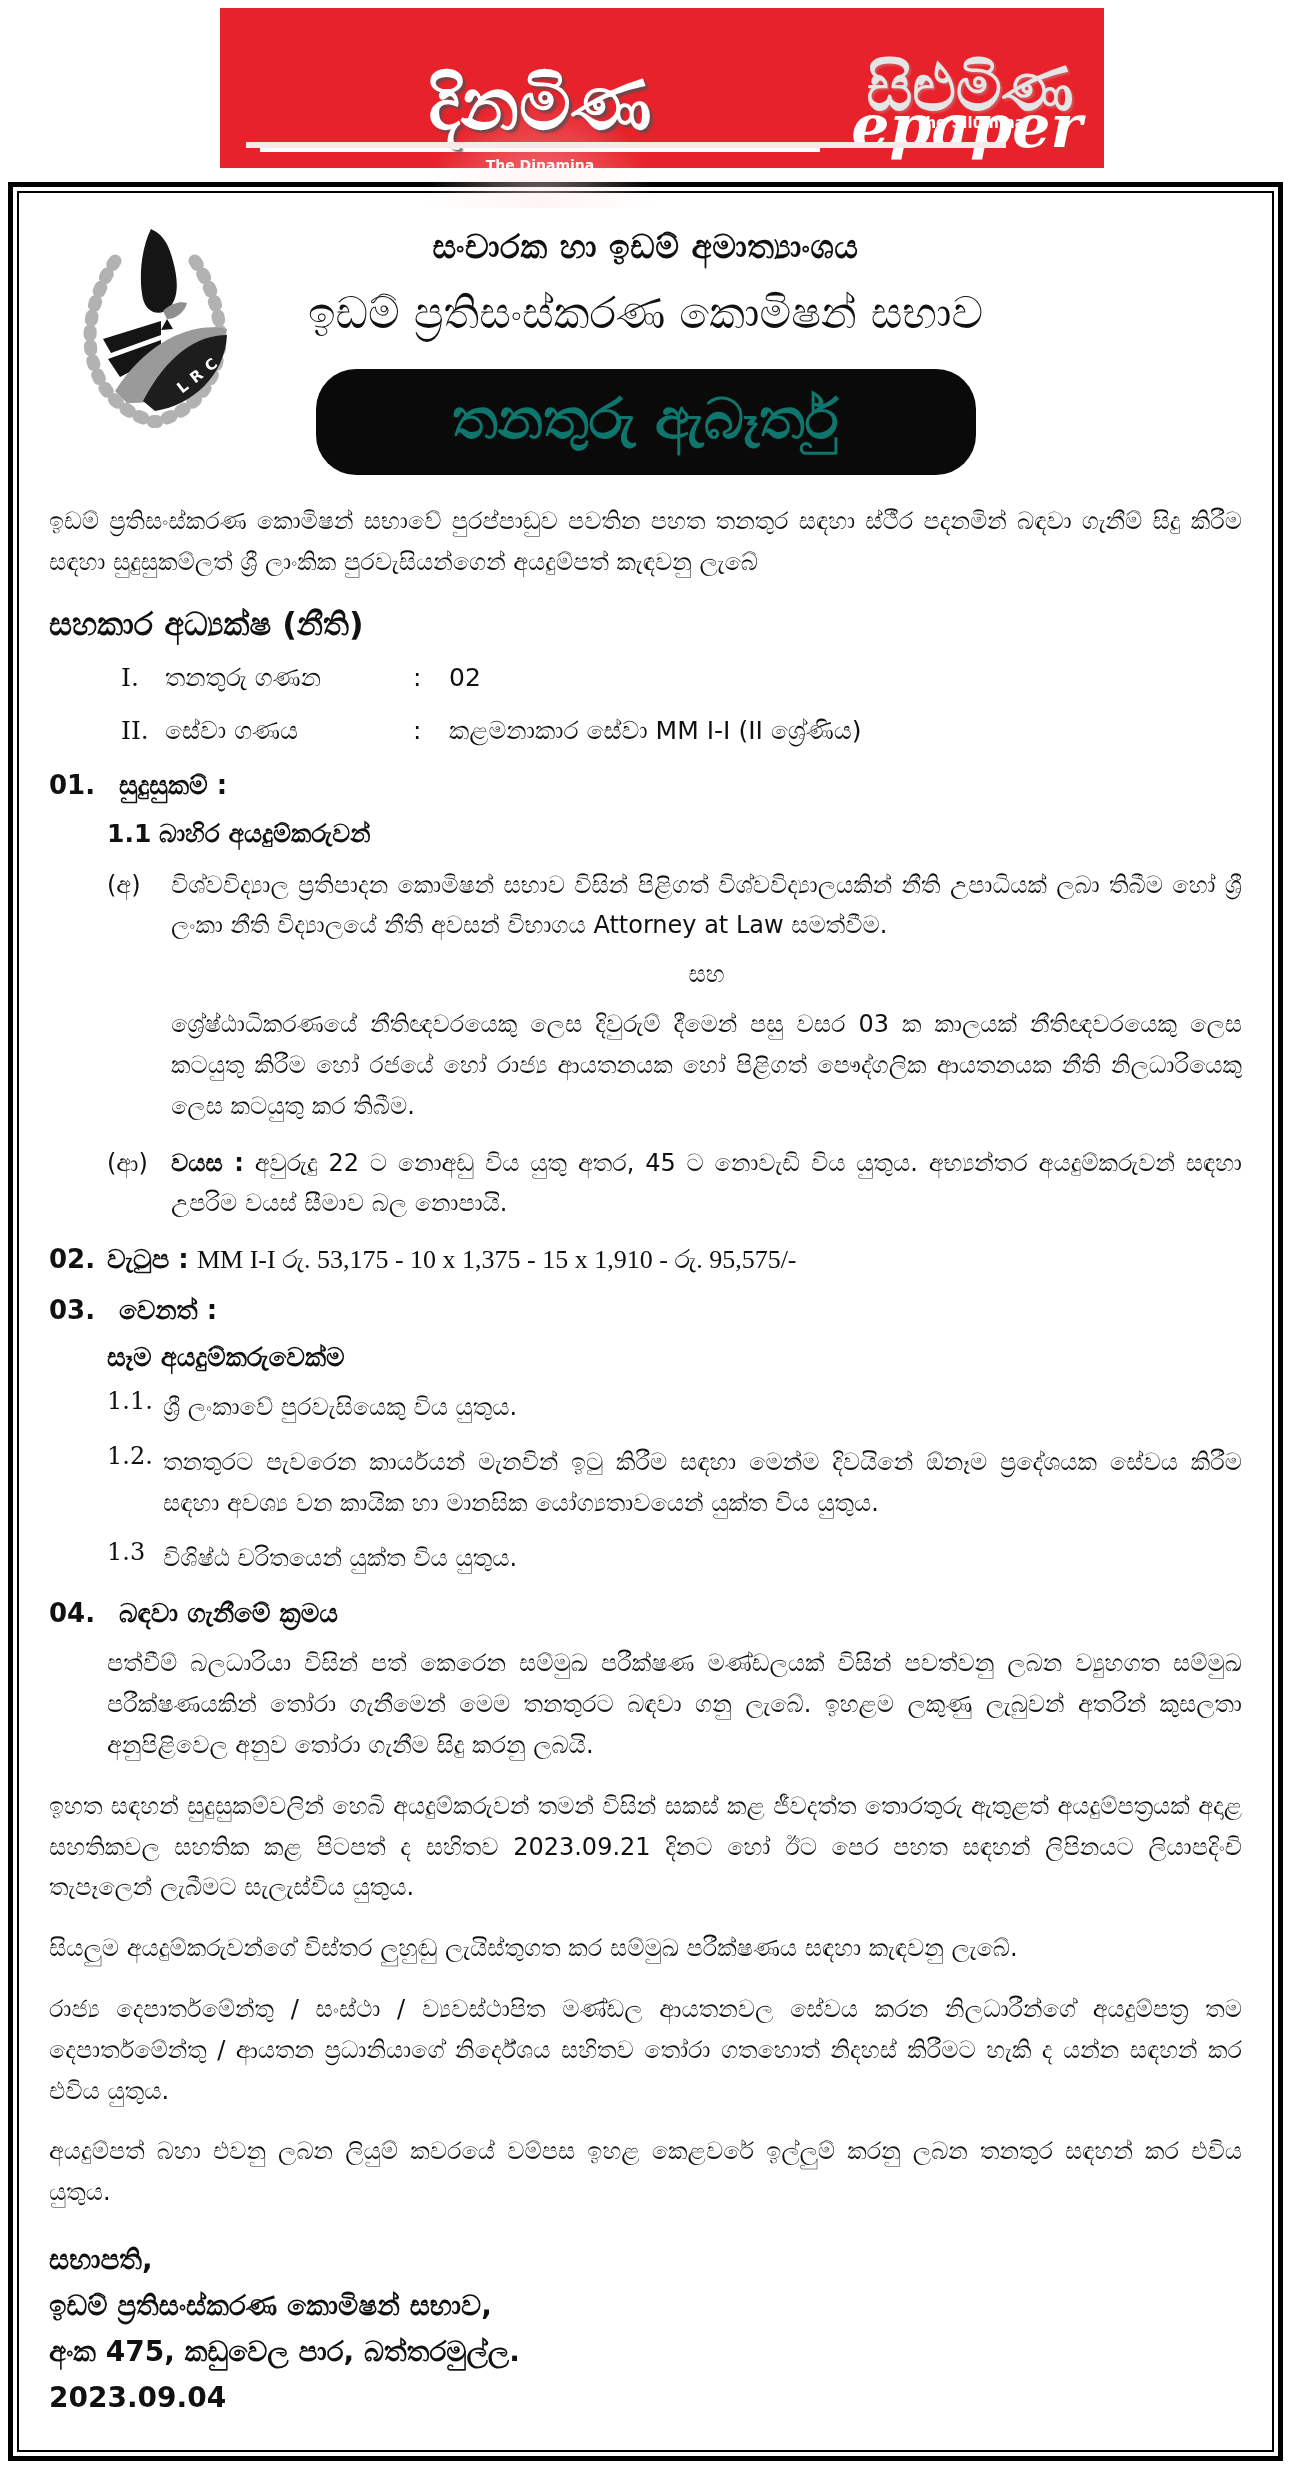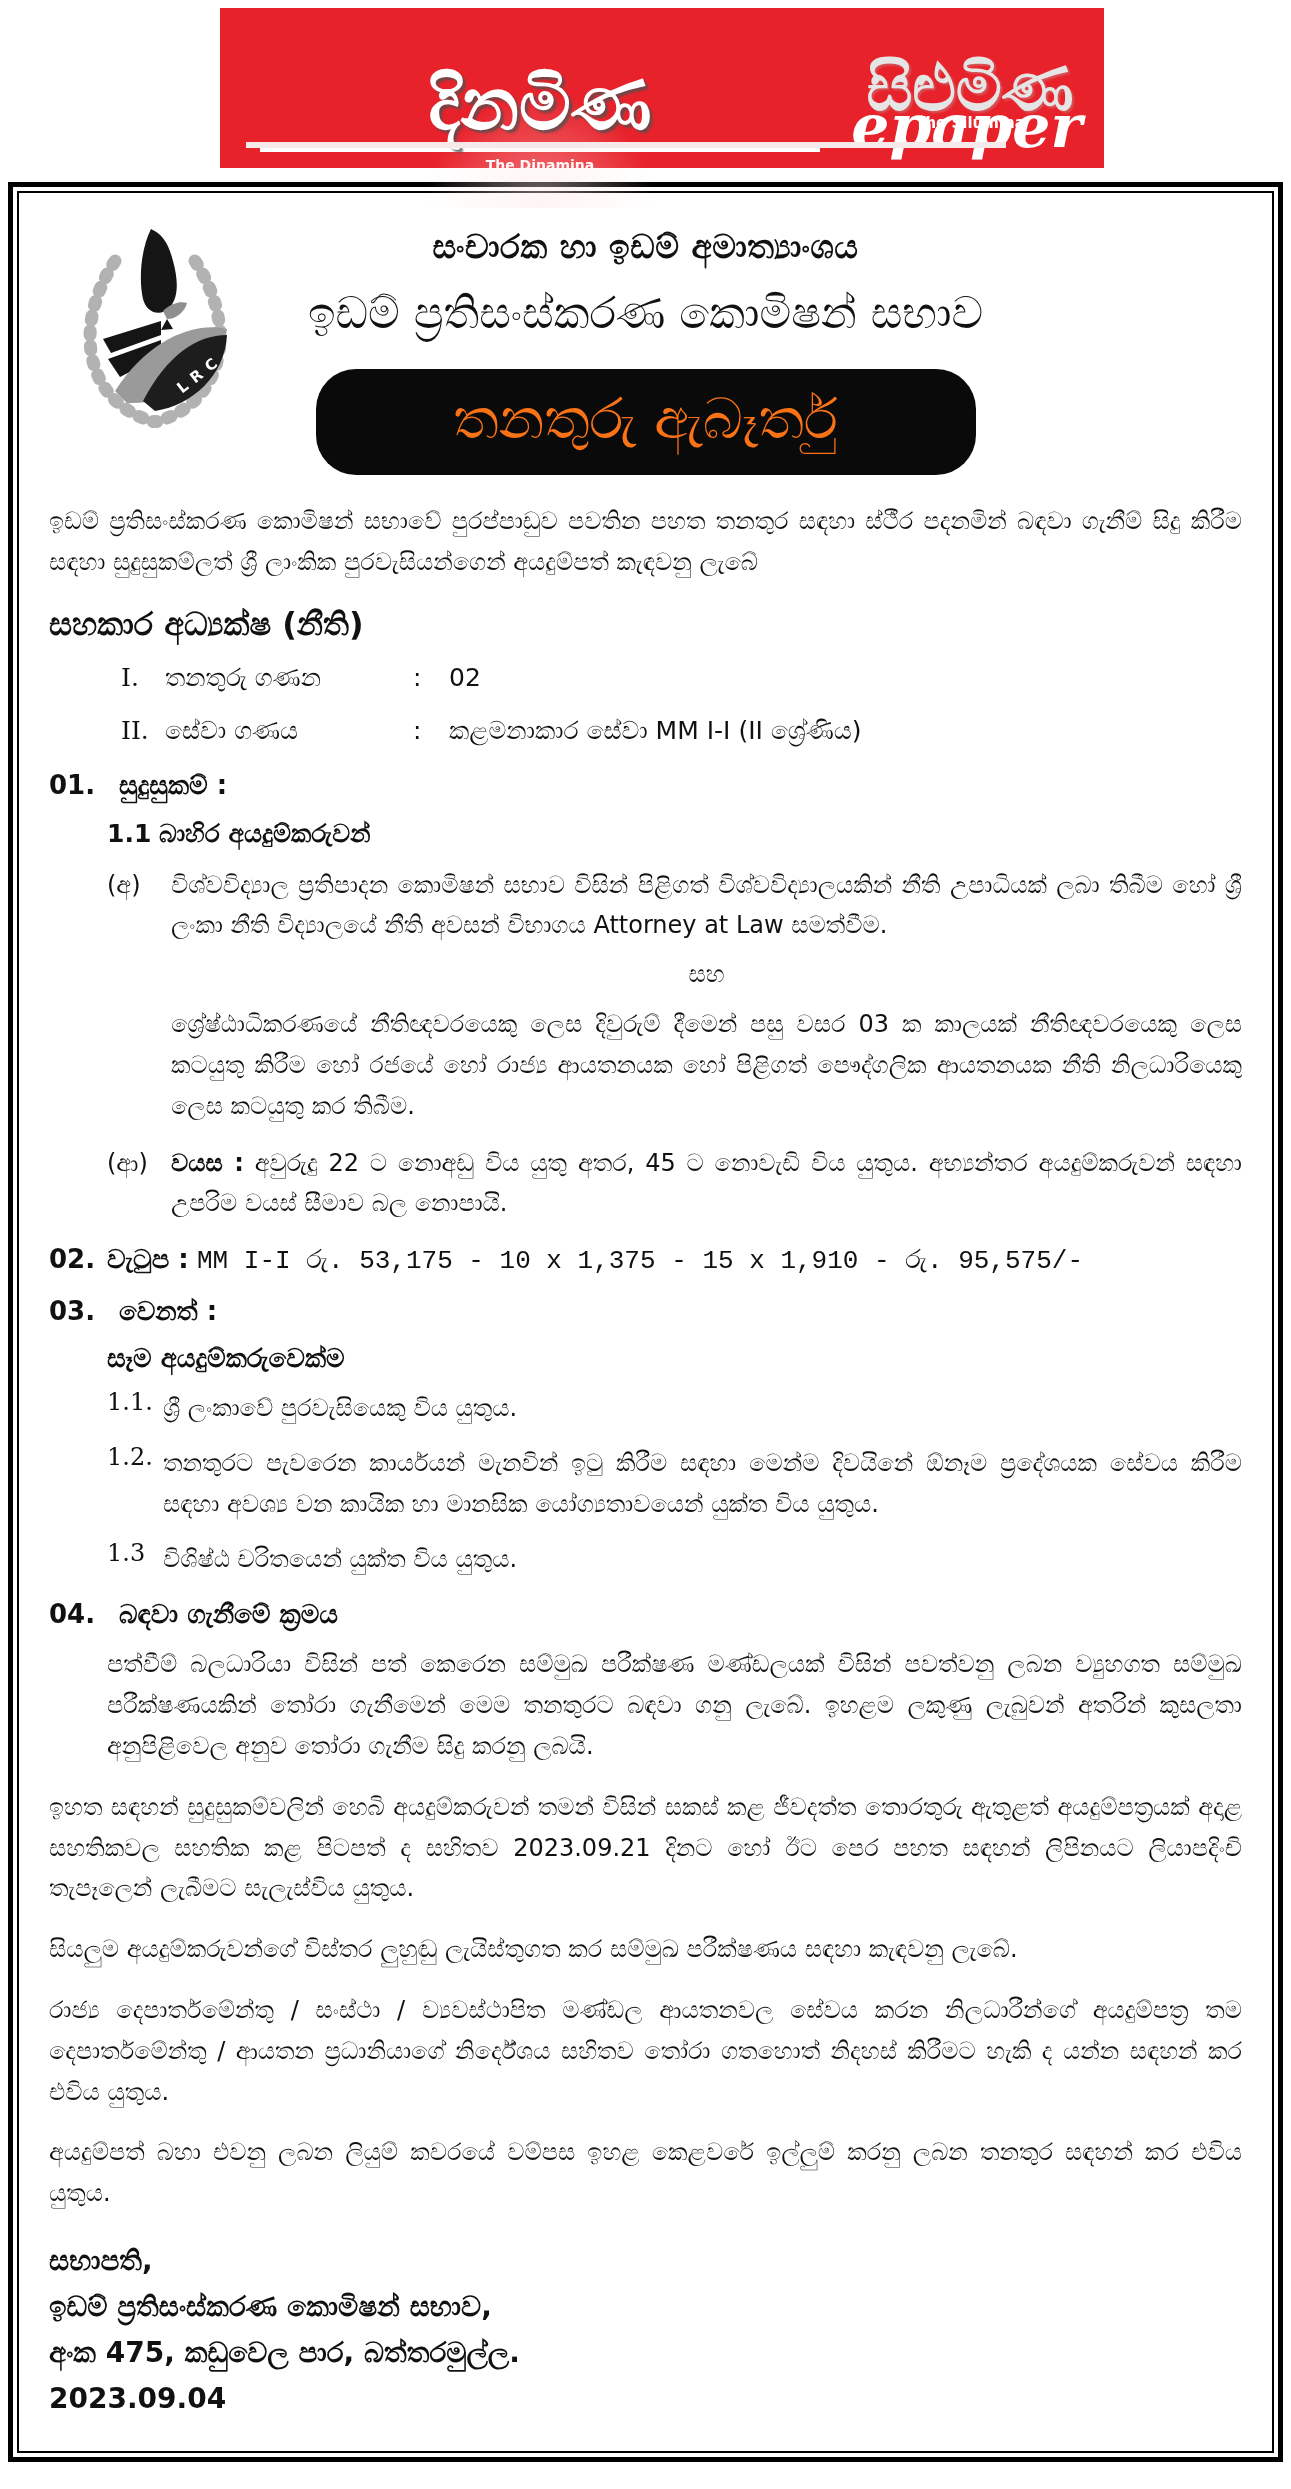--- a/index.html
+++ b/index.html
@@ -68,21 +68,21 @@
 
   .doc-header { position: relative; text-align: center; }
   .lrc-logo { position: absolute; left: 26px; top: 4px; width: 160px; height: 205px; }
   .ministry-title { font-size: 33px; font-weight: bold; padding-top: 8px; letter-spacing: 0.5px; }
   .commission-title { font-size: 44px; font-weight: normal; margin-top: 20px; }
   .vacancy-box {
     width: 660px; margin: 30px auto 0 auto;
     background: #0a0a0a; border-radius: 40px;
     padding: 22px 10px 28px 10px;
   }
-  .vacancy-title { color: #f97316; font-size: 56px; font-weight: normal; line-height: 1; }
+  .vacancy-title { color: #0f766e; font-size: 56px; font-weight: bold; line-height: 1; }
 
   .para { font-size: 24px; line-height: 1.7; text-align: justify; }
   .intro { margin-top: 26px; }
 
   .post-title { font-size: 32px; font-weight: bold; margin-top: 22px; }
 
   .detail-row {
     display: grid; grid-template-columns: 44px 248px 36px 1fr;
     margin: 16px 0 0 72px; font-size: 25px; line-height: 1.5;
   }
@@ -95,21 +95,21 @@
   .sub-no, .sub-title { font-weight: bold; }
 
   .lettered { display: grid; grid-template-columns: 64px 1fr; margin: 16px 0 0 58px; }
   .lettered .para { margin: 0; }
 
   .conjunction { margin: 14px 0 0 122px; text-align: center; font-size: 24px; }
 
   .inline-label { font-weight: bold; }
 
   .salary-row { display: grid; grid-template-columns: 58px 1fr; margin-top: 20px; font-size: 26px; }
-  .salary-value { font-family: Liberation Mono, monospace; }
+  .salary-value { font-family: Liberation Serif, serif; }
 
   .subhead { font-size: 26px; font-weight: bold; margin: 16px 0 0 58px; }
 
   .list-row { display: grid; grid-template-columns: 56px 1fr; margin: 14px 0 0 58px; }
   .list-no { font-size: 24px; font-family: "DejaVu Serif", serif; }
 
   .sec-para { margin: 14px 0 0 58px; }
 
   .closing { margin-top: 20px; }
 

